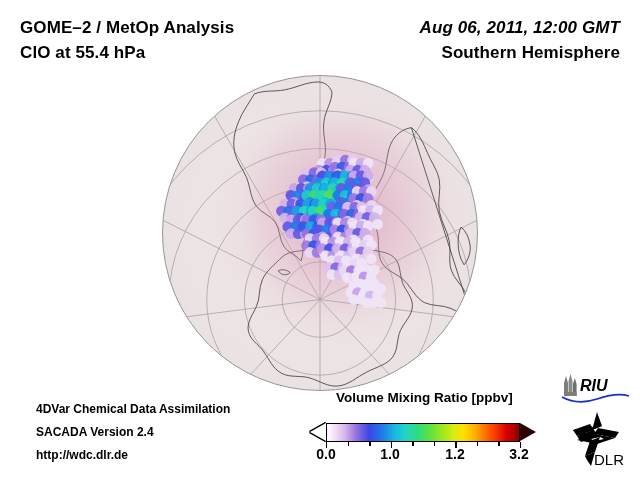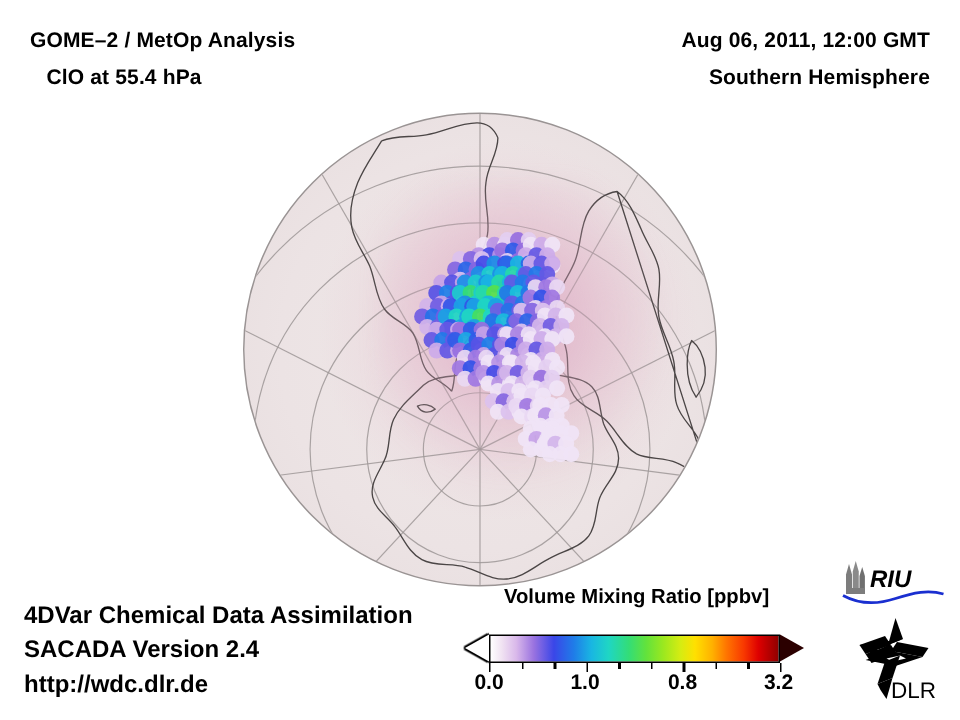--- a/index.html
+++ b/index.html
@@ -1,25 +1,25 @@
 <!DOCTYPE html>
 <html><head>
 <meta charset="utf-8">
 <style>
   html,body{margin:0;padding:0;background:#ffffff;}
   body{width:640px;height:480px;position:relative;overflow:hidden;
        font-family:"Liberation Sans",sans-serif;color:#000;}
 
   .txt{position:absolute;white-space:nowrap;}
-  .hdr{font-size:14px;font-weight:bold;letter-spacing:.1px;}
-  .foot{font-size:16px;font-weight:bold;}
+  .hdr{font-size:17px;font-weight:bold;letter-spacing:.1px;}
+  .foot{font-size:12px;font-weight:bold;margin-left:20px;}
 
   #title-line1{left:20px;top:18px;}
-  #title-line2{left:20px;top:43px;margin-left:11px;}
-  #date-line  {right:20px;top:18px;text-align:right;}
+  #title-line2{left:20px;top:43px;}
+  #date-line  {right:20px;top:18px;text-align:right;font-style:italic;}
   #hemi-line  {right:20px;top:43px;}
 
   #foot-line1{left:16px;top:402px;}
   #foot-line2{left:16px;top:425px;}
   #foot-line3{left:16px;top:448px;text-align:center;}
 
   
   #globe-wrap{position:absolute;left:162px;top:75px;width:316px;height:316px;}
   #globe-disc{position:absolute;inset:0;border-radius:50%;
       background:
@@ -445,21 +445,21 @@
       <div class="tick minor" style="left: 55.5556%;"></div>
       <div class="tick major" style="left: 66.6667%;"></div>
       <div class="tick minor" style="left: 77.7778%;"></div>
       <div class="tick minor" style="left: 88.8889%;"></div>
       <div class="tick major" style="left: 100%;"></div>
     </div>
 </div>
 
 <div class="txt cb-lab" style="left:326px">0.0</div>
 <div class="txt cb-lab" style="left:390px">1.0</div>
-<div class="txt cb-lab" style="left:455px">0.8</div>
+<div class="txt cb-lab" style="left:455px">1.2</div>
 <div class="txt cb-lab" style="left:519px">3.2</div>
 
 <div class="txt foot" id="foot-line1">4DVar Chemical Data Assimilation</div>
 <div class="txt foot" id="foot-line2">SACADA Version 2.4</div>
 <div class="txt foot" id="foot-line3">http://wdc.dlr.de</div>
 
 <svg id="riu-logo" viewBox="0 0 72 32">
   <g>
     <path fill="#7d7d7d" d="M5 24 L5 11 L7 4 L9 11 L9 24 Z"></path>
     <path fill="#8a8a8a" d="M9.5 24 L9.5 9 L11.5 2 L13.5 9 L13.5 24 Z"></path>

